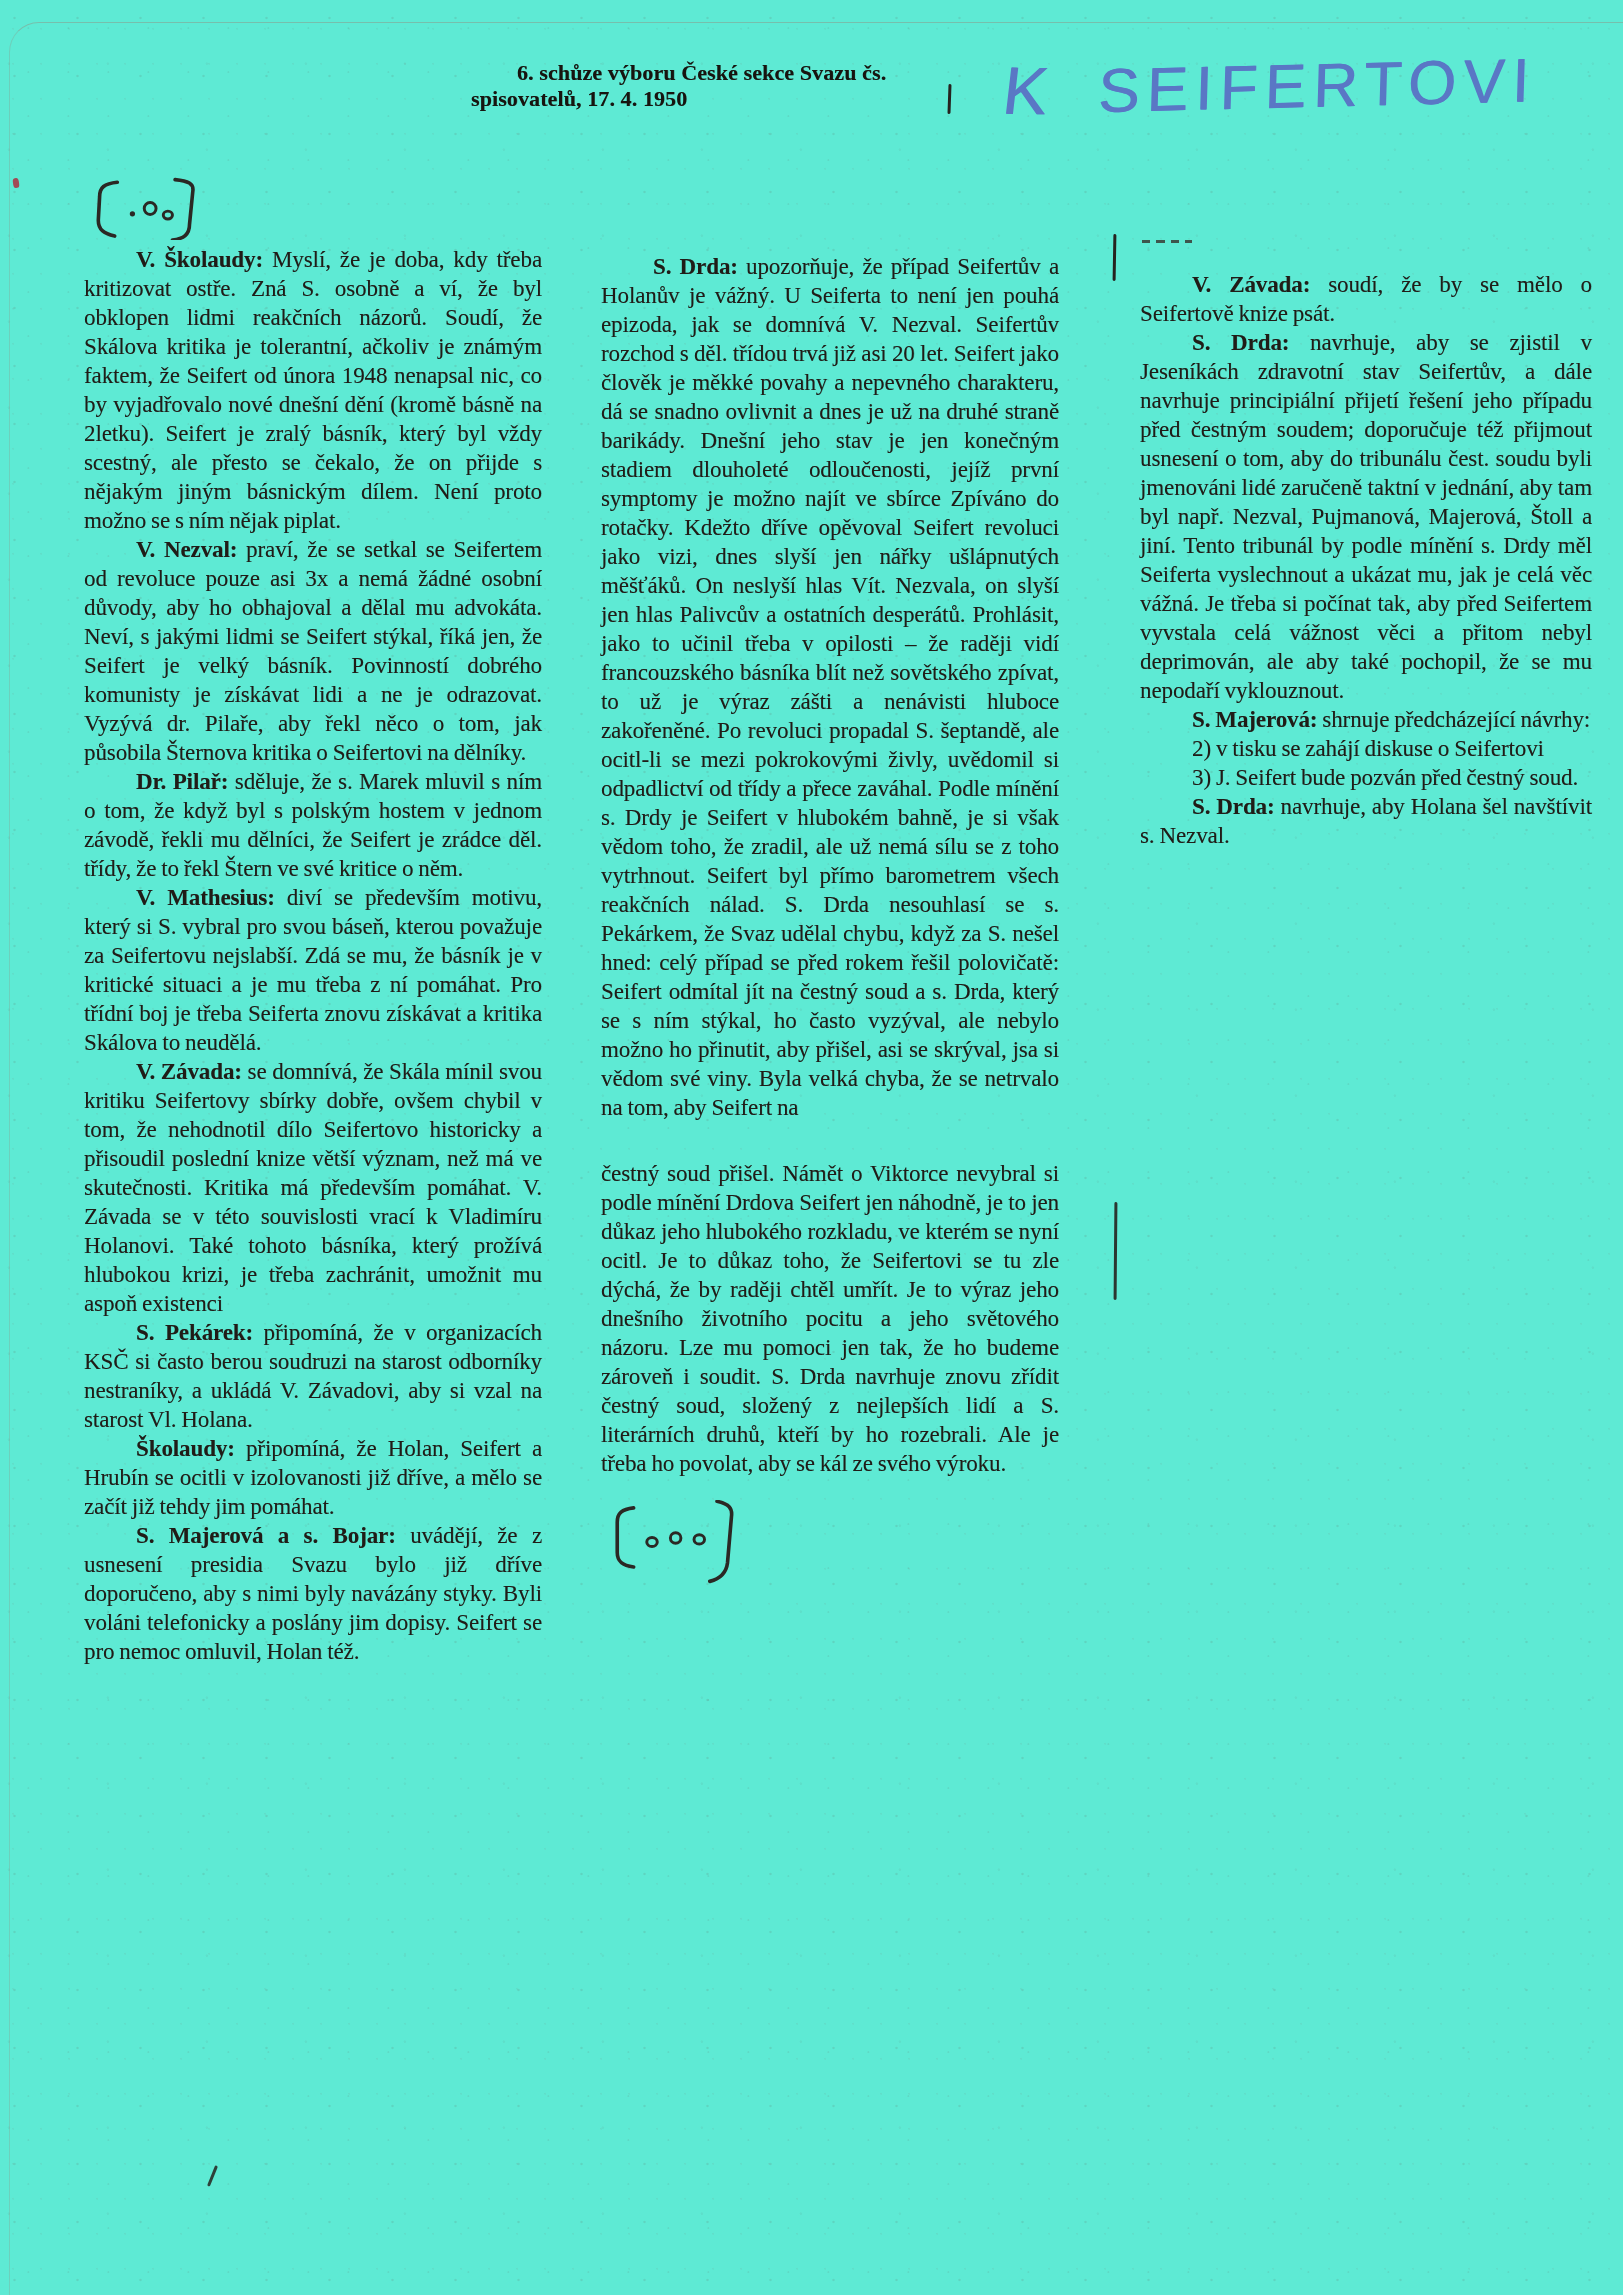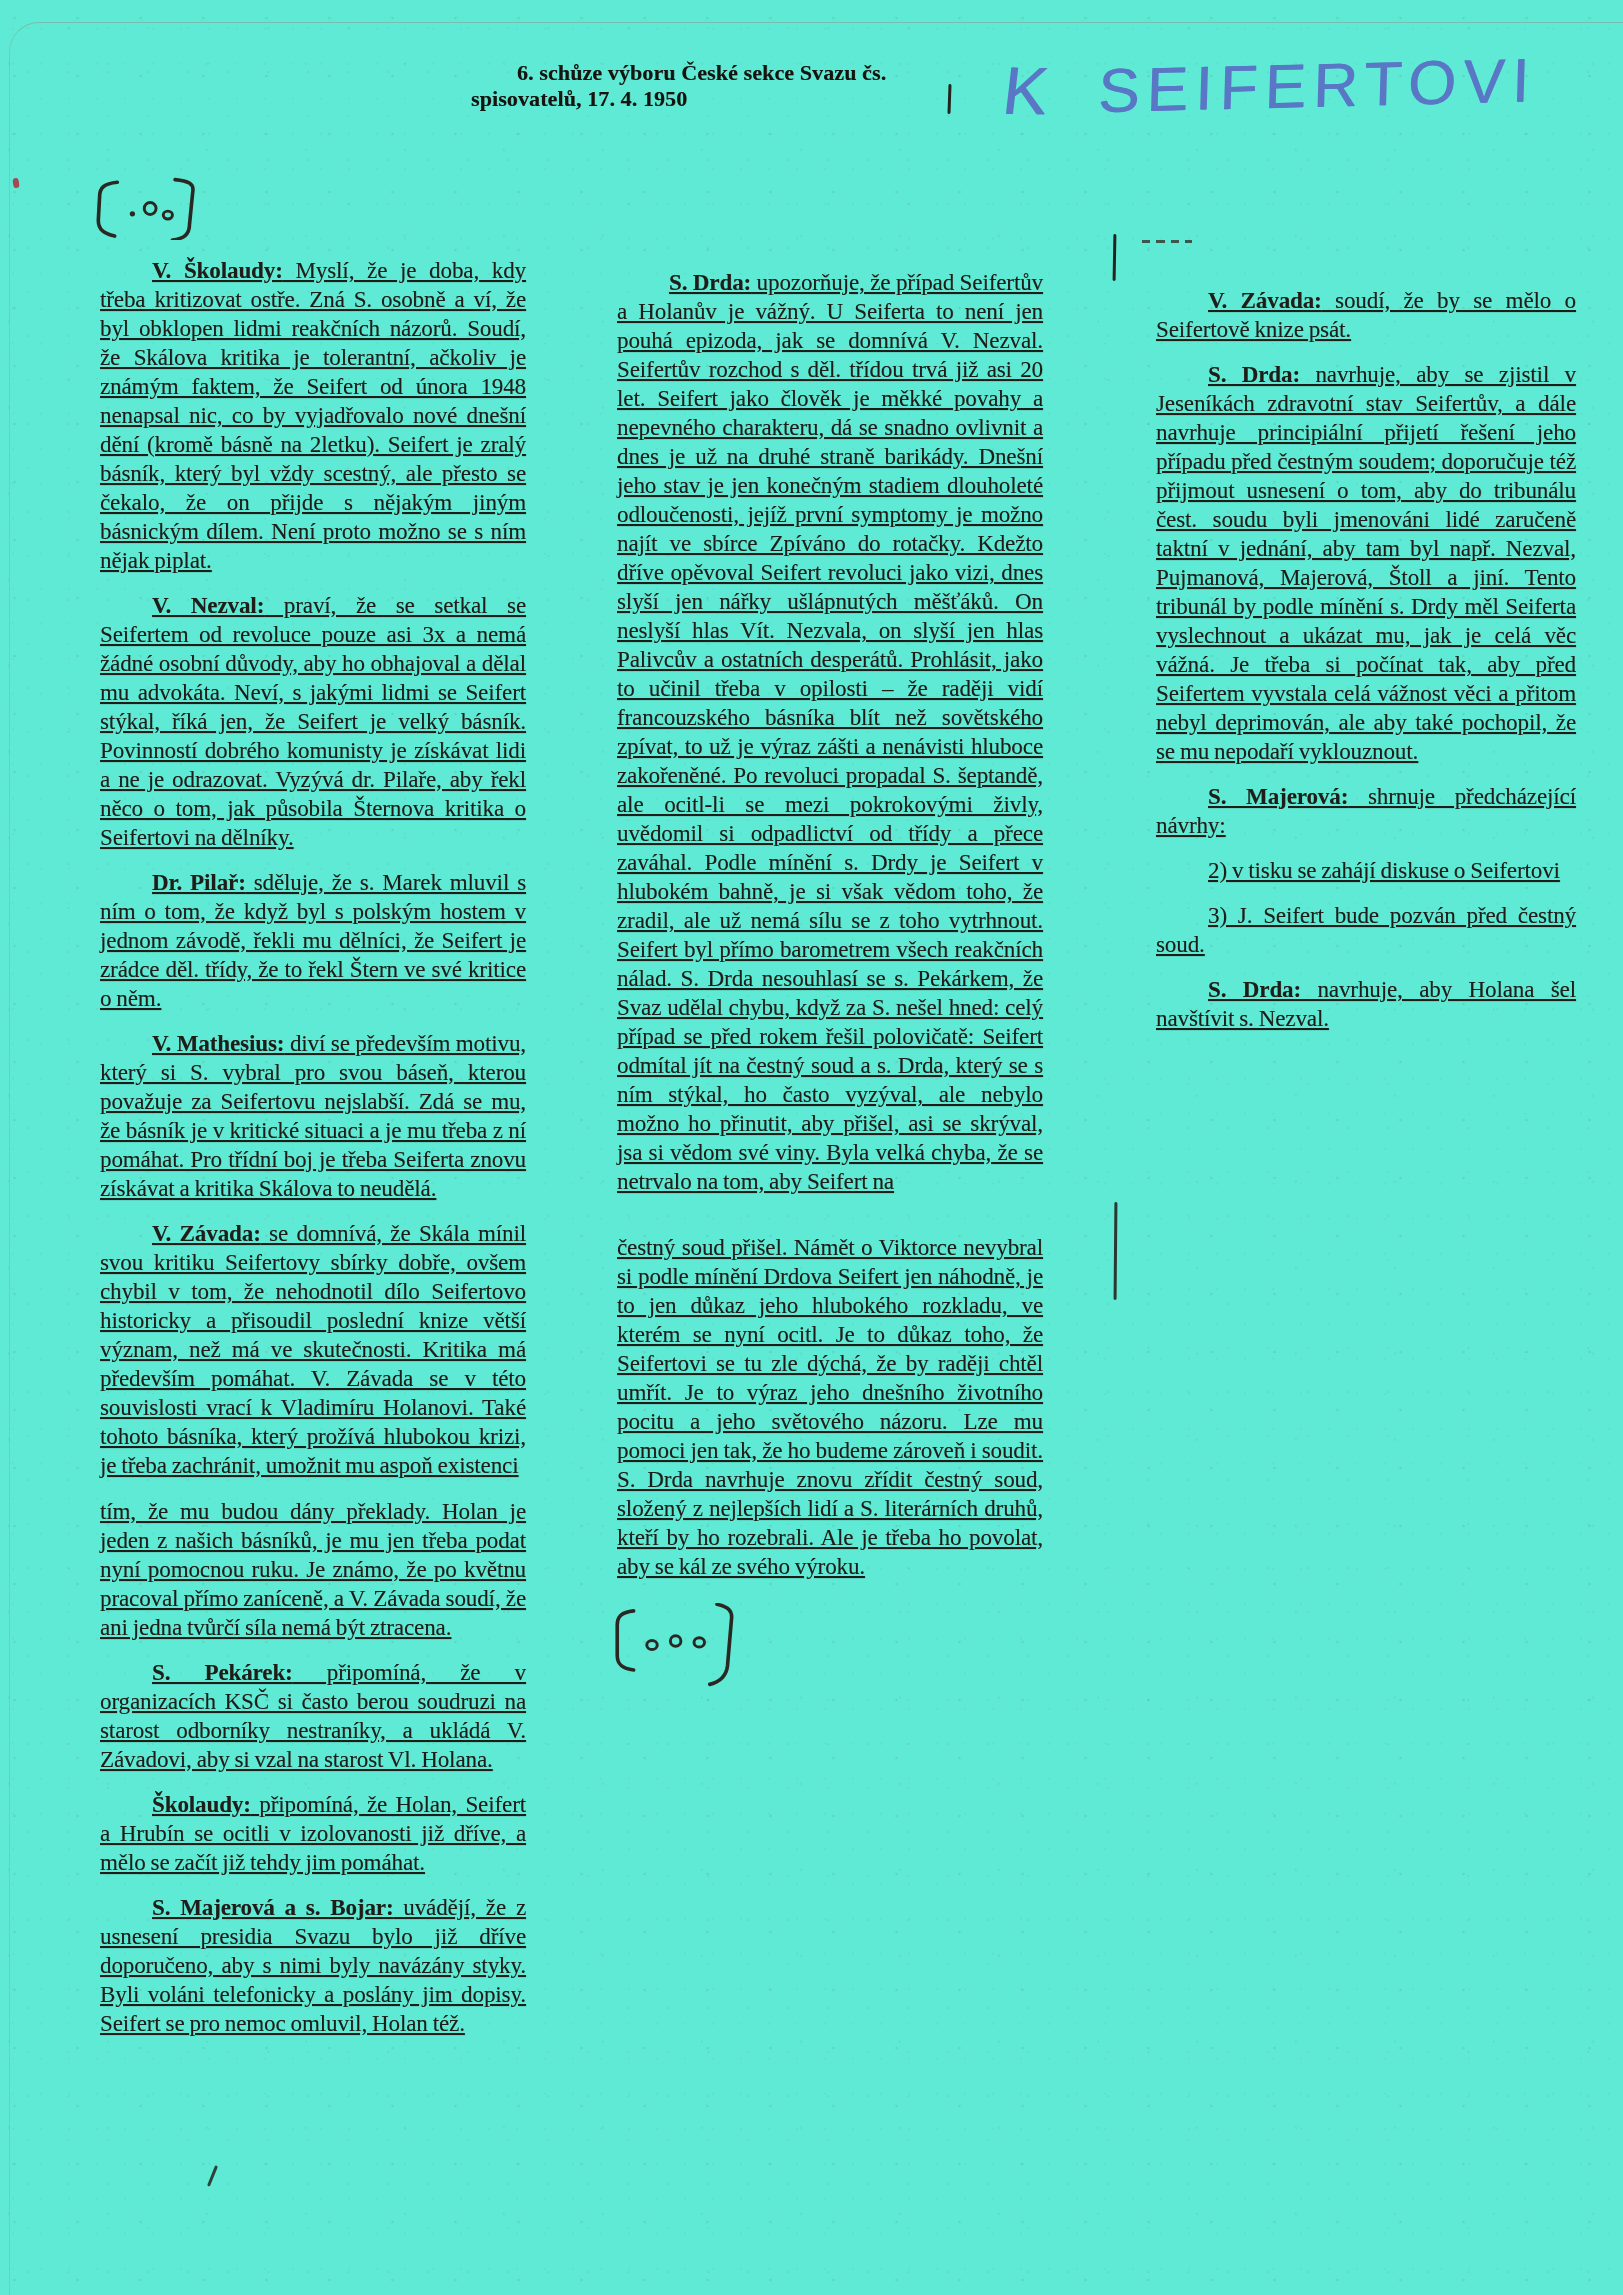--- a/index.html
+++ b/index.html
@@ -63,21 +63,21 @@
     position:absolute;
     font-size:23px;line-height:29px;
     color:#201c17;
     text-align:justify;
     letter-spacing:-0.1px;word-spacing:-0.7px;
     text-shadow:0.3px 0.3px 0.4px rgba(25,22,18,.33);
   }
   #col-left{left:84px;top:174px;width:458px;}
   #col-mid{left:601px;top:252px;width:458px;}
   #col-right{left:1140px;top:270px;width:452px;}
-  .col p{margin:16px;text-indent:52px;text-decoration:underline;}
+  .col p{margin:0;text-indent:52px;}
   .col p.noindent{text-indent:0;}
   .col p.gap{margin-top:17px;}
   .col p.gap-lg{margin-top:37px;}
   .speaker{font-weight:bold;}
 
   .bracket-svg{display:block;}
   #col-left .bracket-svg{margin:2.6px 0 5.2px 6.5px;}
   #col-mid .bracket-svg{margin:22px 0 0 9.2px;}
 
   
@@ -116,21 +116,20 @@
       <path d="M128 4 C148 6 157 10 155 22 L150 72 C150 88 141 94 124 96" stroke="#2b2824" stroke-width="5.5" stroke-linecap="round"></path>
       <circle cx="63" cy="56" r="4" fill="#2b2824"></circle>
       <circle cx="90" cy="48" r="9" stroke="#2b2824" stroke-width="4.5"></circle>
       <ellipse cx="117" cy="58" rx="7" ry="6" stroke="#2b2824" stroke-width="4.5"></ellipse>
     </svg>
   <p class=""><strong class="speaker">V. Školaudy:</strong> Myslí, že je doba, kdy třeba kritizovat ostře. Zná S. osobně a ví, že byl obklopen lidmi reakčních názorů. Soudí, že Skálova kritika je tolerantní, ačkoliv je známým faktem, že Seifert od února 1948 nenapsal nic, co by vyjadřovalo nové dnešní dění (kromě básně na 2letku). Seifert je zralý básník, který byl vždy scestný, ale přesto se čekalo, že on přijde s nějakým jiným básnickým dílem. Není proto možno se s ním nějak piplat.</p>
       <p class=""><strong class="speaker">V. Nezval:</strong> praví, že se setkal se Seifertem od revoluce pouze asi 3x a nemá žádné osobní důvody, aby ho obhajoval a dělal mu advokáta. Neví, s jakými lidmi se Seifert stýkal, říká jen, že Seifert je velký básník. Povinností dobrého komunisty je získávat lidi a ne je odrazovat. Vyzývá dr. Pilaře, aby řekl něco o tom, jak působila Šternova kritika o Seifertovi na dělníky.</p>
       <p class=""><strong class="speaker">Dr. Pilař:</strong> sděluje, že s. Marek mluvil s ním o tom, že když byl s polským hostem v jednom závodě, řekli mu dělníci, že Seifert je zrádce děl. třídy, že to řekl Štern ve své kritice o něm.</p>
       <p class=""><strong class="speaker">V. Mathesius:</strong> diví se především motivu, který si S. vybral pro svou báseň, kterou považuje za Seifertovu nejslabší. Zdá se mu, že básník je v kritické situaci a je mu třeba z ní pomáhat. Pro třídní boj je třeba Seiferta znovu získávat a kritika Skálova to neudělá.</p>
       <p class=""><strong class="speaker">V. Závada:</strong> se domnívá, že Skála mínil svou kritiku Seifertovy sbírky dobře, ovšem chybil v tom, že nehodnotil dílo Seifertovo historicky a přisoudil poslední knize větší význam, než má ve skutečnosti. Kritika má především pomáhat. V. Závada se v této souvislosti vrací k Vladimíru Holanovi. Také tohoto básníka, který prožívá hlubokou krizi, je třeba zachránit, umožnit mu aspoň existenci</p>
-      <p class="noindent gap">tím, že mu budou dány překlady. Holan je jeden z našich básníků, je mu jen třeba podat nyní pomocnou ruku. Je známo, že po květnu pracoval přímo zaníceně, a V. Závada soudí, že ani jedna tvůrčí síla nemá být ztracena.</p>
       <p class=""><strong class="speaker">S. Pekárek:</strong> připomíná, že v organizacích KSČ si často berou soudruzi na starost odborníky nestraníky, a ukládá V. Závadovi, aby si vzal na starost Vl. Holana.</p>
       <p class=""><strong class="speaker">Školaudy:</strong> připomíná, že Holan, Seifert a Hrubín se ocitli v izolovanosti již dříve, a mělo se začít již tehdy jim pomáhat.</p>
       <p class=""><strong class="speaker">S. Majerová a s. Bojar:</strong> uvádějí, že z usnesení presidia Svazu bylo již dříve doporučeno, aby s nimi byly navázány styky. Byli voláni telefonicky a poslány jim dopisy. Seifert se pro nemoc omluvil, Holan též.</p>
     </div>
 
   <div class="col" id="col-mid">
 
   <p class=""><strong class="speaker">S. Drda:</strong> upozorňuje, že případ Seifertův a Holanův je vážný. U Seiferta to není jen pouhá epizoda, jak se domnívá V. Nezval. Seifertův rozchod s děl. třídou trvá již asi 20 let. Seifert jako člověk je měkké povahy a nepevného charakteru, dá se snadno ovlivnit a dnes je už na druhé straně barikády. Dnešní jeho stav je jen konečným stadiem dlouholeté odloučenosti, jejíž první symptomy je možno najít ve sbírce Zpíváno do rotačky. Kdežto dříve opěvoval Seifert revoluci jako vizi, dnes slyší jen nářky ušlápnutých měšťáků. On neslyší hlas Vít. Nezvala, on slyší jen hlas Palivcův a ostatních desperátů. Prohlásit, jako to učinil třeba v opilosti – že raději vidí francouzského básníka blít než sovětského zpívat, to už je výraz zášti a nenávisti hluboce zakořeněné. Po revoluci propadal S. šeptandě, ale ocitl-li se mezi pokrokovými živly, uvědomil si odpadlictví od třídy a přece zaváhal. Podle mínění s. Drdy je Seifert v hlubokém bahně, je si však vědom toho, že zradil, ale už nemá sílu se z toho vytrhnout. Seifert byl přímo barometrem všech reakčních nálad. S. Drda nesouhlasí se s. Pekárkem, že Svaz udělal chybu, když za S. nešel hned: celý případ se před rokem řešil polovičatě: Seifert odmítal jít na čestný soud a s. Drda, který se s ním stýkal, ho často vyzýval, ale nebylo možno ho přinutit, aby přišel, asi se skrýval, jsa si vědom své viny. Byla velká chyba, že se netrvalo na tom, aby Seifert na</p>
       <p class="noindent gap-lg">čestný soud přišel. Námět o Viktorce nevybral si podle mínění Drdova Seifert jen náhodně, je to jen důkaz jeho hlubokého rozkladu, ve kterém se nyní ocitl. Je to důkaz toho, že Seifertovi se tu zle dýchá, že by raději chtěl umřít. Je to výraz jeho dnešního životního pocitu a jeho světového názoru. Lze mu pomoci jen tak, že ho budeme zároveň i soudit. S. Drda navrhuje znovu zřídit čestný soud, složený z nejlepších lidí a S. literárních druhů, kteří by ho rozebrali. Ale je třeba ho povolat, aby se kál ze svého výroku.</p>
       <svg class="bracket-svg tail" width="128" height="84" viewBox="0 0 195 128" fill="none">

